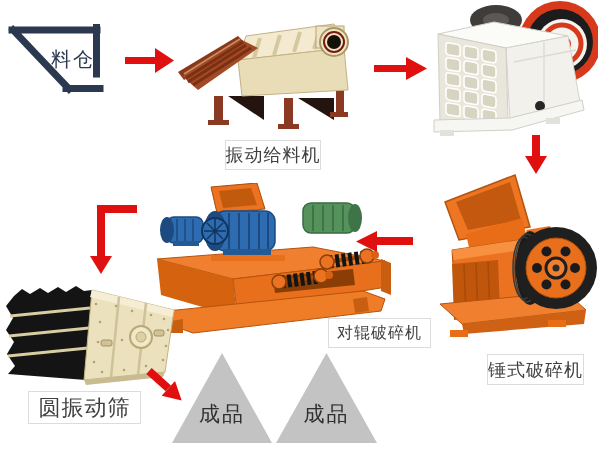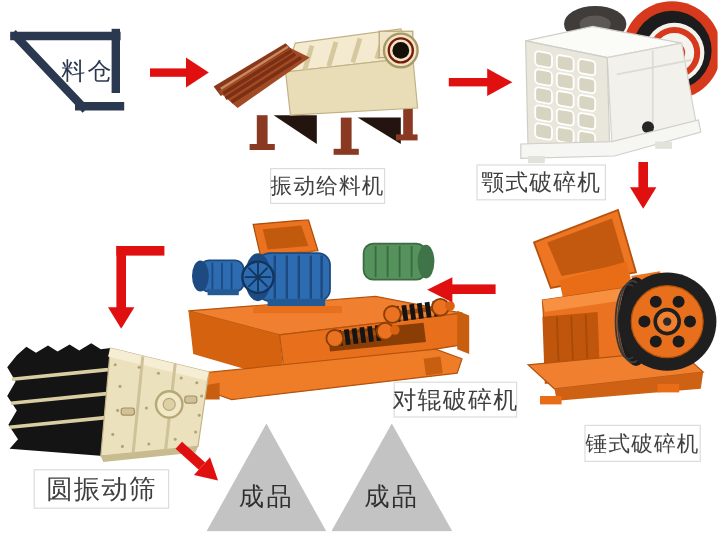--- a/index.html
+++ b/index.html
@@ -258,23 +258,22 @@
         <polygon points="90,256 112,256 101,274"></polygon>
       </g>
       <g transform="translate(149,371) rotate(42)">
         <rect x="0" y="-4" width="26" height="8"></rect>
         <polygon points="26,-10 26,10 44,0"></polygon>
       </g>
     </g>
   </svg>
 
   <div class="machine-label" style="left:225px;top:140px;width:96px;height:30px">振动给料机</div>
-  <div class="machine-label" style="left:397px;top:137px;width:108px;height:30px;font-size:19px">颚式破碎机</div>
   <div class="machine-label" style="left:487px;top:354px;width:97px;height:31px">锤式破碎机</div>
-  <div class="machine-label" style="left:328px;top:318px;width:103px;height:30px;font-size:20px">对辊破碎机</div>
+  <div class="machine-label" style="left:328px;top:318px;width:103px;height:30px;font-size:16px">对辊破碎机</div>
   <div class="machine-label" style="left:28px;top:391px;width:113px;height:33px;font-size:22px">圆振动筛</div>
 
   <div class="pile" style="left:172px;top:353px;width:100px;height:90px">
     <span class="pile-text">成品</span>
   </div>
   <div class="pile" style="left:276px;top:353px;width:101px;height:90px">
     <span class="pile-text">成品</span>
   </div>
 
 </div>

